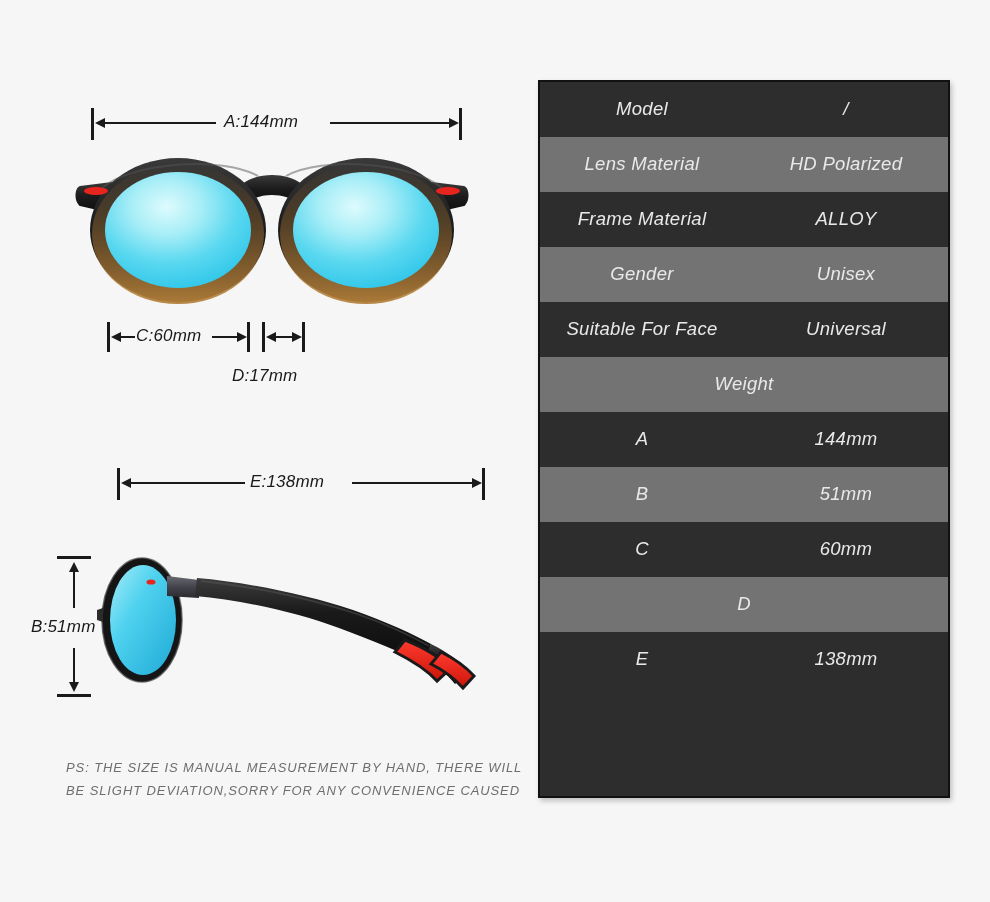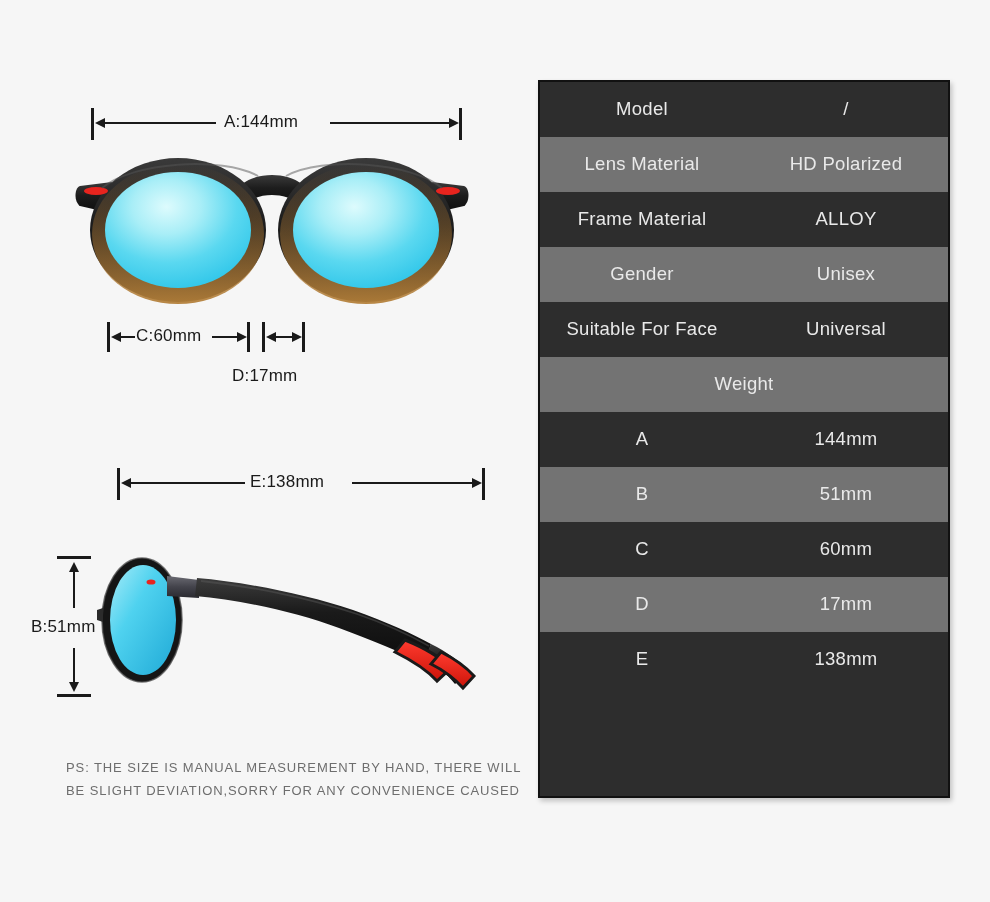--- a/index.html
+++ b/index.html
@@ -11,20 +11,21 @@
   }
   body {
     font-family: "Liberation Sans", sans-serif;
   }
   .page {
     position: relative;
     width: 990px;
     height: 902px;
     background: #f6f6f6;
     overflow: hidden;
+    font-style: italic;
   }
 
   
   .diagram-panel {
     position: absolute;
     left: 0; top: 0;
     width: 520px; height: 902px;
   }
 
   
@@ -318,21 +319,20 @@
     <div class="spec-row even">
       <div class="spec-cell label">B</div>
       <div class="spec-cell value">51mm</div>
     </div>
     <div class="spec-row odd">
       <div class="spec-cell label">C</div>
       <div class="spec-cell value">60mm</div>
     </div>
     <div class="spec-row even">
       <div class="spec-cell label">D</div>
-      <div class="spec-cell value">17mm</div>
     </div>
     <div class="spec-row odd">
       <div class="spec-cell label">E</div>
       <div class="spec-cell value">138mm</div>
     </div>
   </div>
 
 </div>
 
 </body></html>

